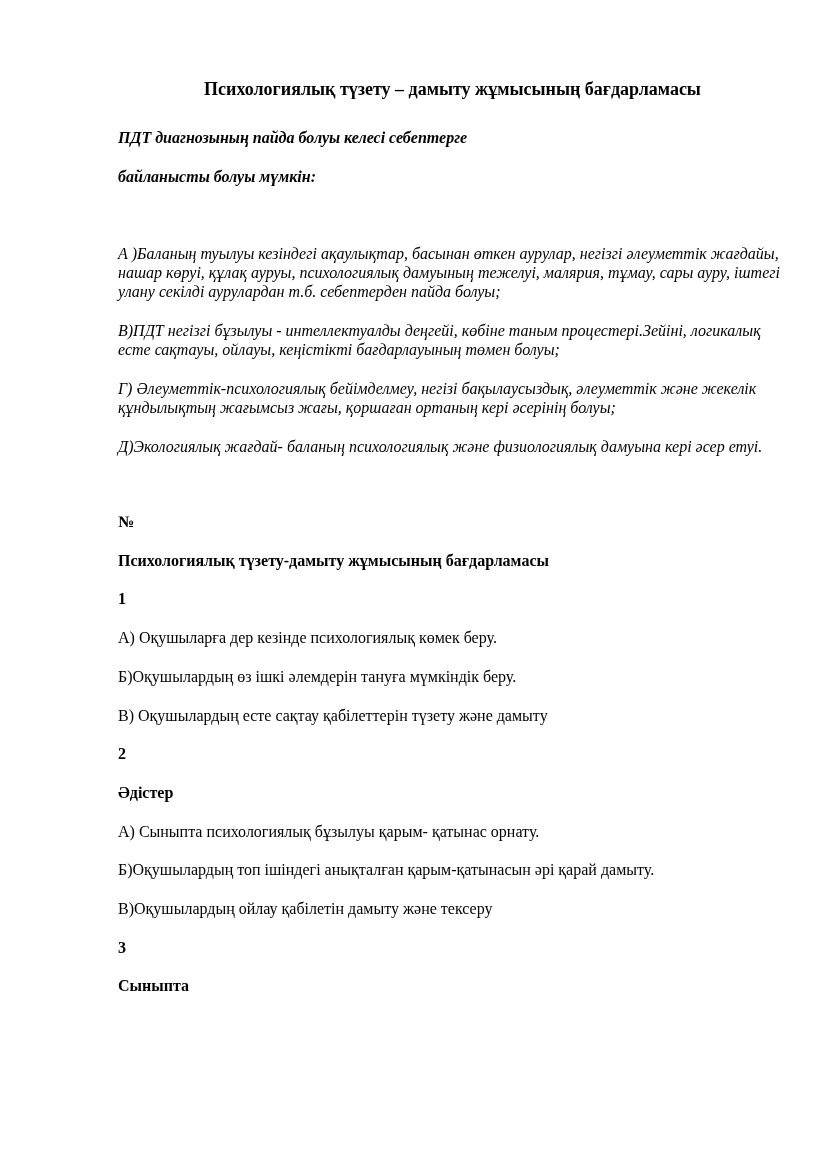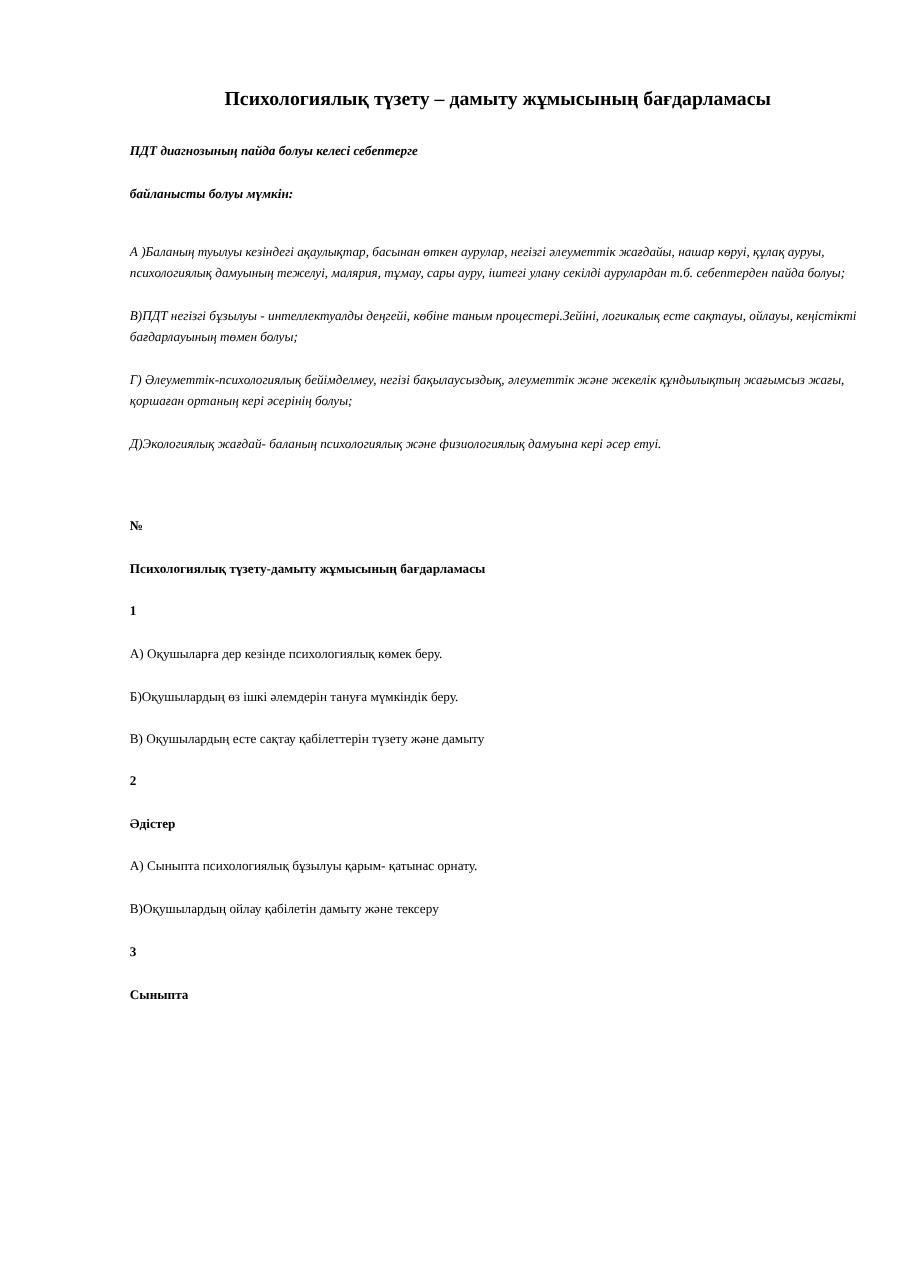--- a/index.html
+++ b/index.html
@@ -13,21 +13,21 @@
     height: 1170px;
     background: #ffffff;
     color: #000000;
     box-sizing: border-box;
     padding: 78px 40px 0 118px;
     overflow: hidden;
     font-family: "Liberation Serif", "DejaVu Serif", serif;
   }
   .p {
     margin: 0 0 19.5px 0;
-    font-size: 12px;
+    font-size: 16px;
     line-height: 19.2px;
     font-family: "Liberation Serif", "DejaVu Serif", serif;
     color: #000000;
   }
   .doc-title {
     font-size: 18px;
     line-height: 23px;
     font-weight: bold;
     text-align: center;
     margin-bottom: 27px;
@@ -36,21 +36,21 @@
     font-weight: bold;
     font-style: italic;
   }
   .i {
     font-style: italic;
   }
   .b {
     font-weight: bold;
   }
   .gap-after-intro {
-    margin-bottom: 34px;
+    margin-bottom: 58px;
   }
   .gap-after-causes {
     margin-bottom: 56px;
   }
 </style>
 </head>
 <body>
 
 <div class="page">
 
@@ -80,20 +80,21 @@
 
   <p class="p">В) Оқушылардың есте сақтау қабілеттерін түзету және дамыту</p>
 
   <p class="p b">2</p>
 
 
   <p class="p b">Әдістер</p>
 
   <p class="p">А) Сыныпта психологиялық бұзылуы қарым- қатынас орнату.</p>
 
+  <p class="p">Б)Оқушылардың топ ішіндегі анықталған қарым-қатынасын әрі қарай дамыту.</p>
 
   <p class="p">В)Оқушылардың ойлау қабілетін дамыту және тексеру</p>
 
   <p class="p b">3</p>
 
   <p class="p b">Сыныпта</p>
 
 
 </div>
 

